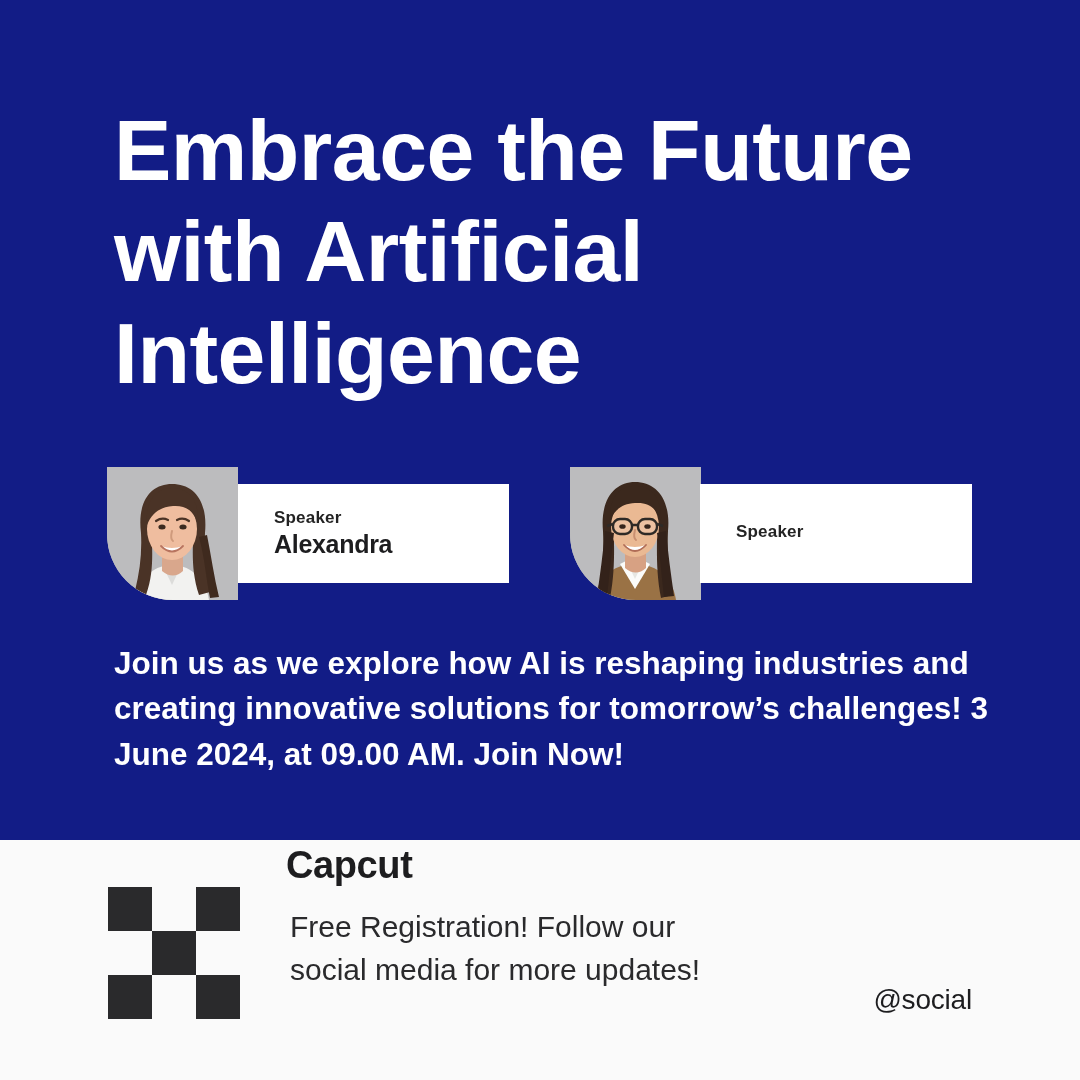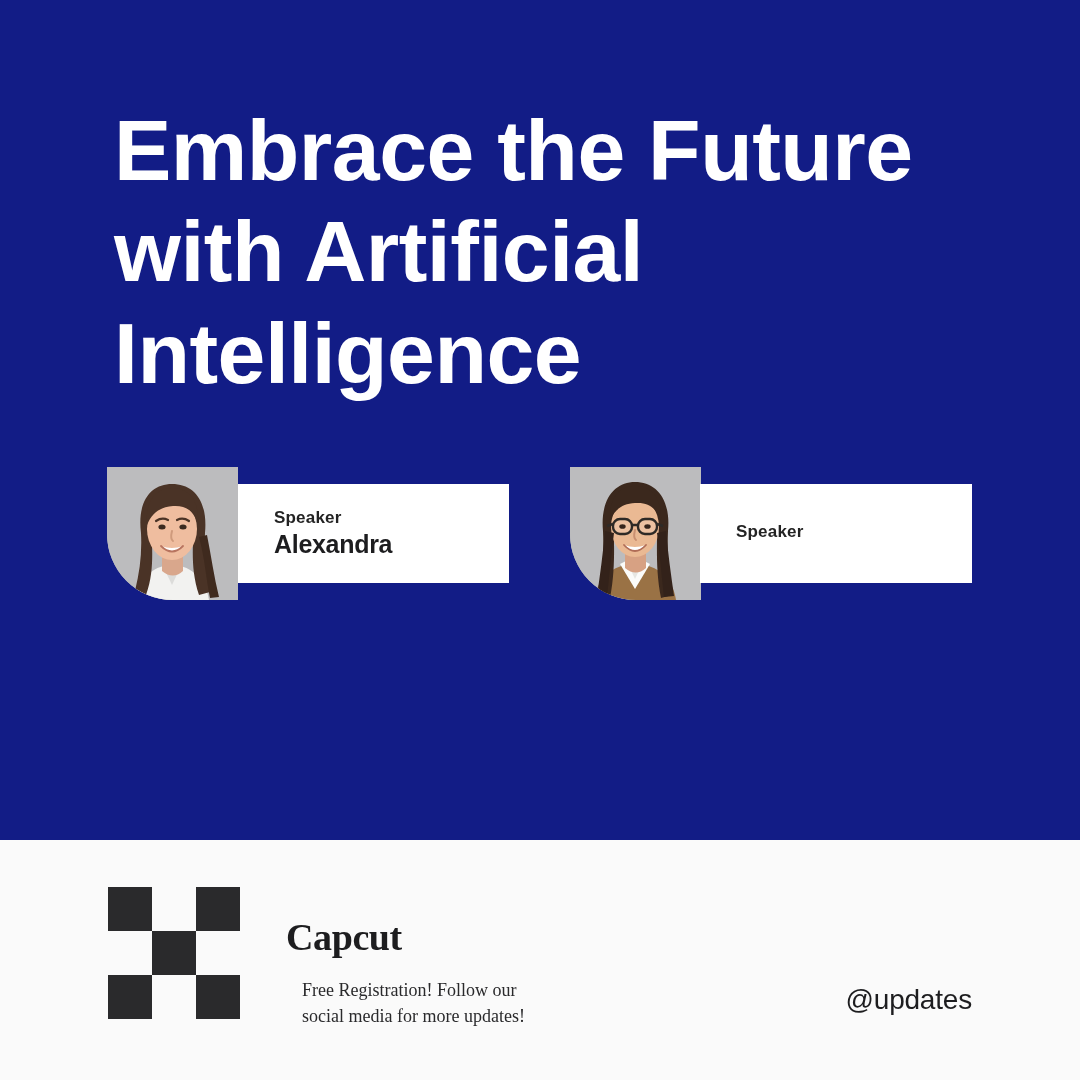--- a/index.html
+++ b/index.html
@@ -132,38 +132,37 @@
     display: grid;
     grid-template-columns: repeat(3, 1fr);
     grid-template-rows: repeat(3, 1fr);
   }
   .logo-cell { background: transparent; }
   .logo-cell.on { background: #2a2a2c; }
 
   .brand-block {
     position: absolute;
     left: 286px;
-    top: 917px;
+    top: 845px;
     width: 430px;
-    font-family: Liberation Serif, serif;
   }
   .brand-name {
     color: #1d1d1f;
     font-size: 38px;
     font-weight: 700;
     letter-spacing: -0.4px;
     line-height: 1.1;
     margin: 0 0 18px 0;
   }
   .brand-tagline {
     color: #2a2a2c;
-    font-size: 18px;
+    font-size: 30px;
     font-weight: 400;
     line-height: 1.45;
-    margin: 16px;
+    margin: 4px;
     white-space: pre-line;
   }
 
   .handle {
     position: absolute;
     right: 108px;
     top: 984px;
     color: #1d1d1f;
     font-size: 28px;
     font-weight: 400;
@@ -255,20 +254,21 @@
           <path d="M44 66 C41 90 39 112 37 130 L27 129 C30 108 33 86 35 64 Z" fill="#33221a"></path>
         </svg>
       </div>
       <div class="name-panel">
         <div class="speaker-label">Speaker</div>
       </div>
     </div>
 
   </div>
 
+  <p class="body-copy">Join us as we explore how AI is reshaping industries and creating innovative solutions for tomorrow’s challenges! 3 June 2024, at 09.00 AM. Join Now!</p>
 
   <div class="footer"></div>
 
   <div class="logo-mark">
     <span class="logo-cell on"></span>
     <span class="logo-cell"></span>
     <span class="logo-cell on"></span>
     <span class="logo-cell"></span>
     <span class="logo-cell on"></span>
     <span class="logo-cell"></span>
@@ -276,15 +276,15 @@
     <span class="logo-cell"></span>
     <span class="logo-cell on"></span>
   </div>
 
   <div class="brand-block">
     <div class="brand-name">Capcut</div>
     <p class="brand-tagline">Free Registration! Follow our
 social media for more updates!</p>
   </div>
 
-  <div class="handle">@updates</div>
+  <div class="handle">@social</div>
 
 </div>
 
 </body></html>

